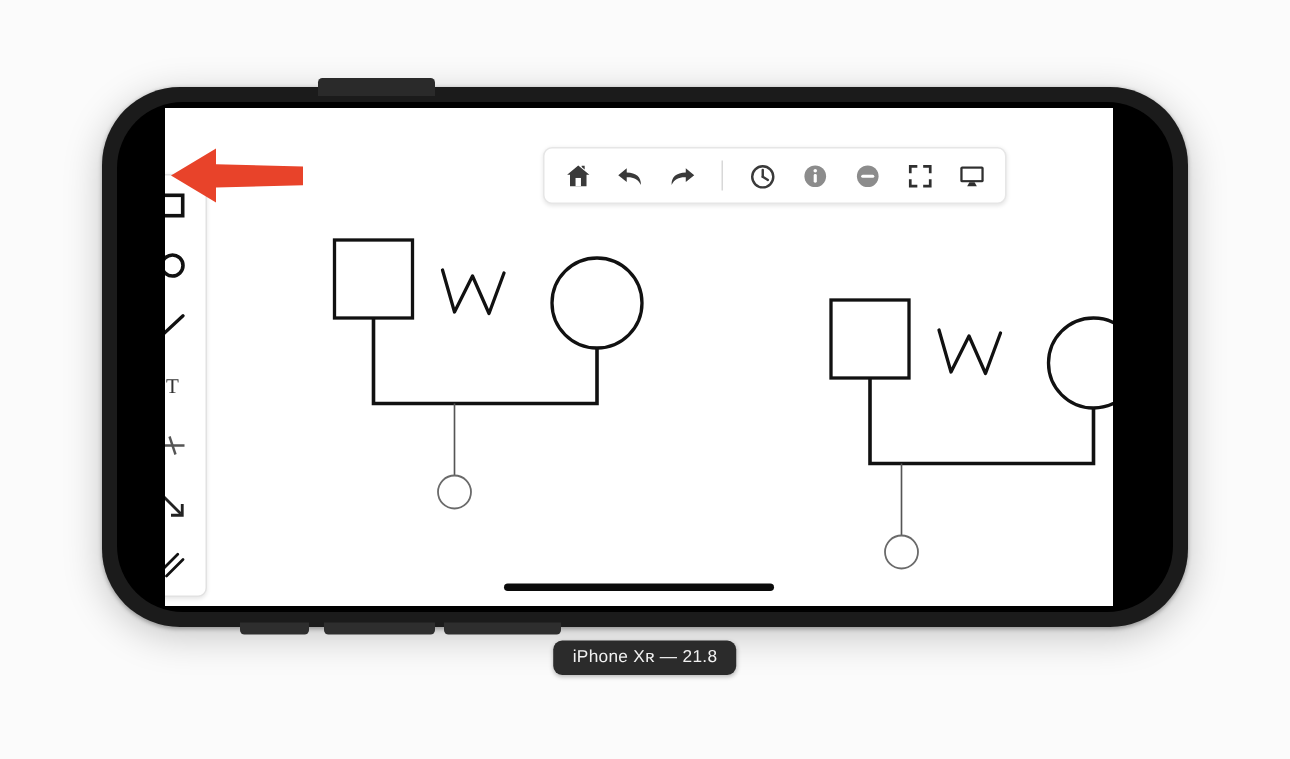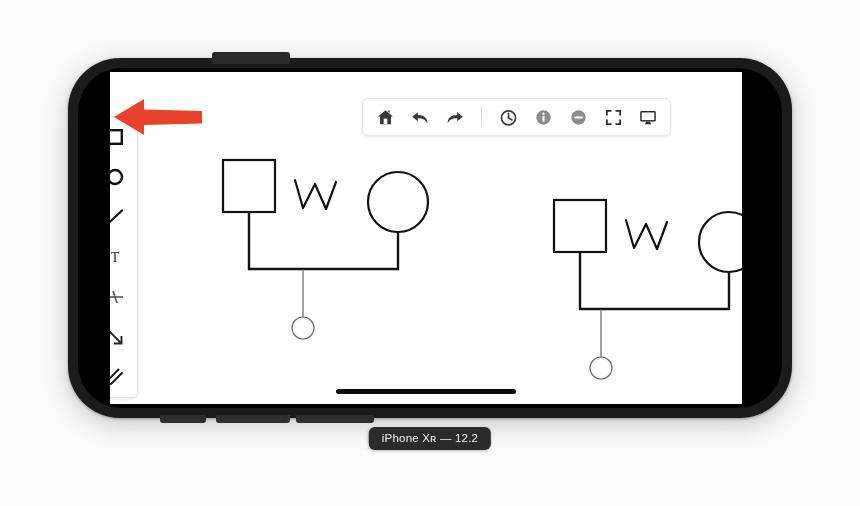--- a/index.html
+++ b/index.html
@@ -336,13 +336,13 @@
 
     <div id="home-indicator"></div>
 
   </div>
 </div>
 
 <svg id="annotation-arrow" viewBox="0 0 92 42" xmlns="http://www.w3.org/2000/svg">
   <path d="M2 21 L32 3 L32 13.5 L90 15 L90 27.5 L32 29 L32 39 Z" fill="#e8432a"></path>
 </svg>
 
-<div id="device-label">iPhone Xʀ — 12.2</div>
+<div id="device-label">iPhone Xʀ — 21.8</div>
 
 </body></html>

